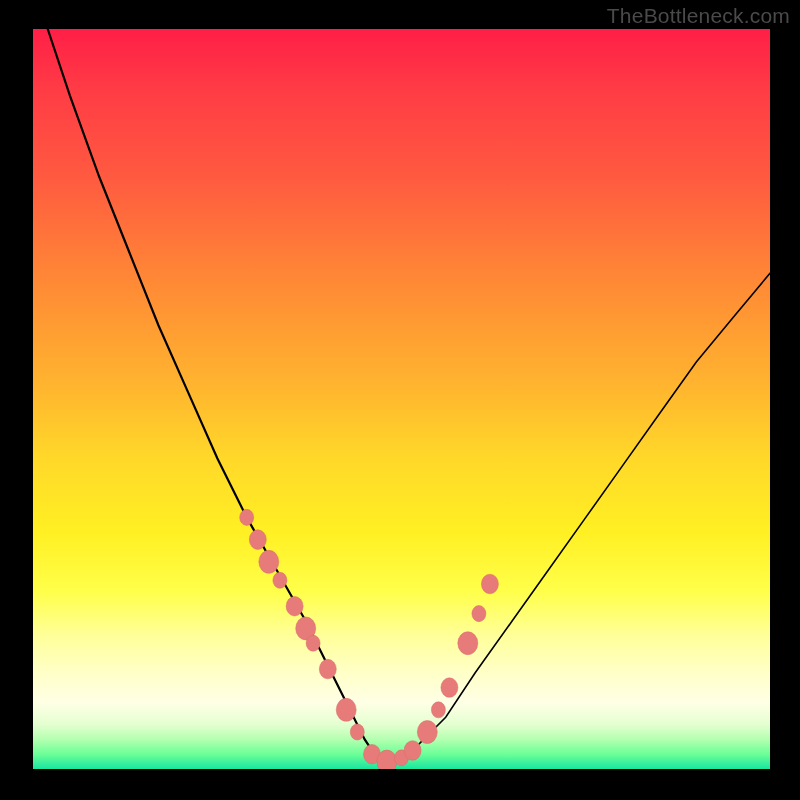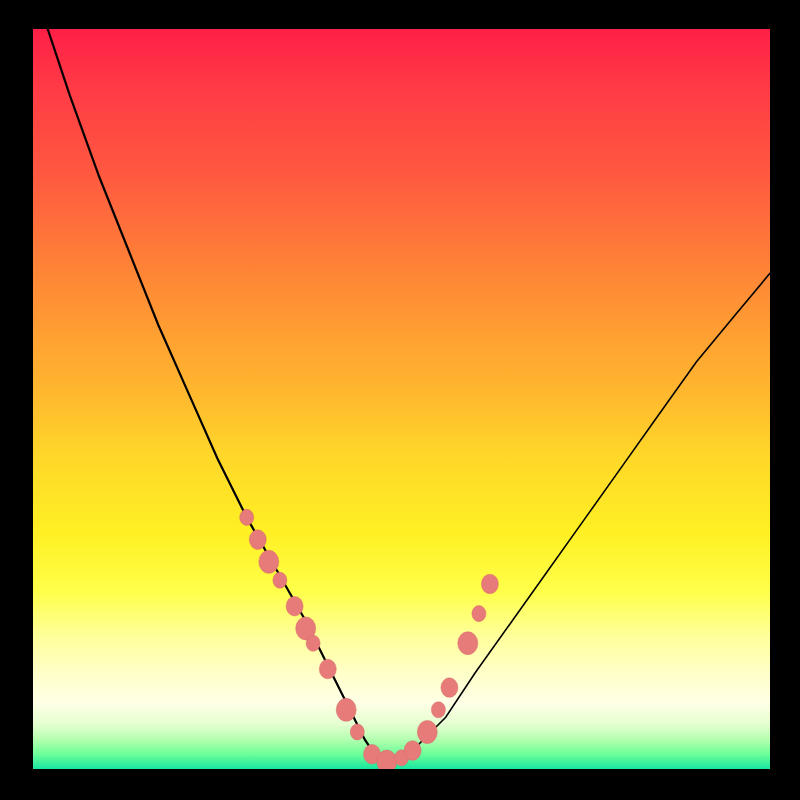--- a/index.html
+++ b/index.html
@@ -73,20 +73,21 @@
     stroke: #d86a69;
     stroke-width: 0.5;
   }
 </style>
 </head>
 <body>
 
 <div class="frame">
   <div class="plot"></div>
 
+  <div class="watermark">TheBottleneck.com</div>
 
   <svg class="overlay" viewBox="0 0 737 740" preserveAspectRatio="none">
     <path id="curve-left" class="curve" d="M14.7 0.0 L36.9 66.6 L66.3 148.0 L95.8 222.0 L125.3 296.0 L154.8 362.6 L184.3 429.2 L213.7 488.4 L243.2 540.2 L272.7 592.0 L294.8 636.4 L316.9 680.8 L331.7 710.4 L346.4 732.6 L361.1 732.6"></path>
     <path id="curve-right" class="curve thin" d="M346.4 732.6 L361.1 732.6 L383.2 717.8 L412.7 688.2 L442.2 643.8 L479.1 592.0 L515.9 540.2 L552.8 488.4 L589.6 436.6 L626.4 384.8 L663.3 333.0 L700.1 288.6 L737.0 244.2"></path>
     <g id="markers">
         <ellipse cx="213.7" cy="488.4" rx="7" ry="8.049999999999999" class="marker"></ellipse>
         <ellipse cx="224.8" cy="510.6" rx="8.5" ry="9.774999999999999" class="marker"></ellipse>
         <ellipse cx="235.8" cy="532.8" rx="10" ry="11.5" class="marker"></ellipse>
         <ellipse cx="246.9" cy="551.3" rx="7" ry="8.049999999999999" class="marker"></ellipse>
         <ellipse cx="261.6" cy="577.2" rx="8.5" ry="9.774999999999999" class="marker"></ellipse>

